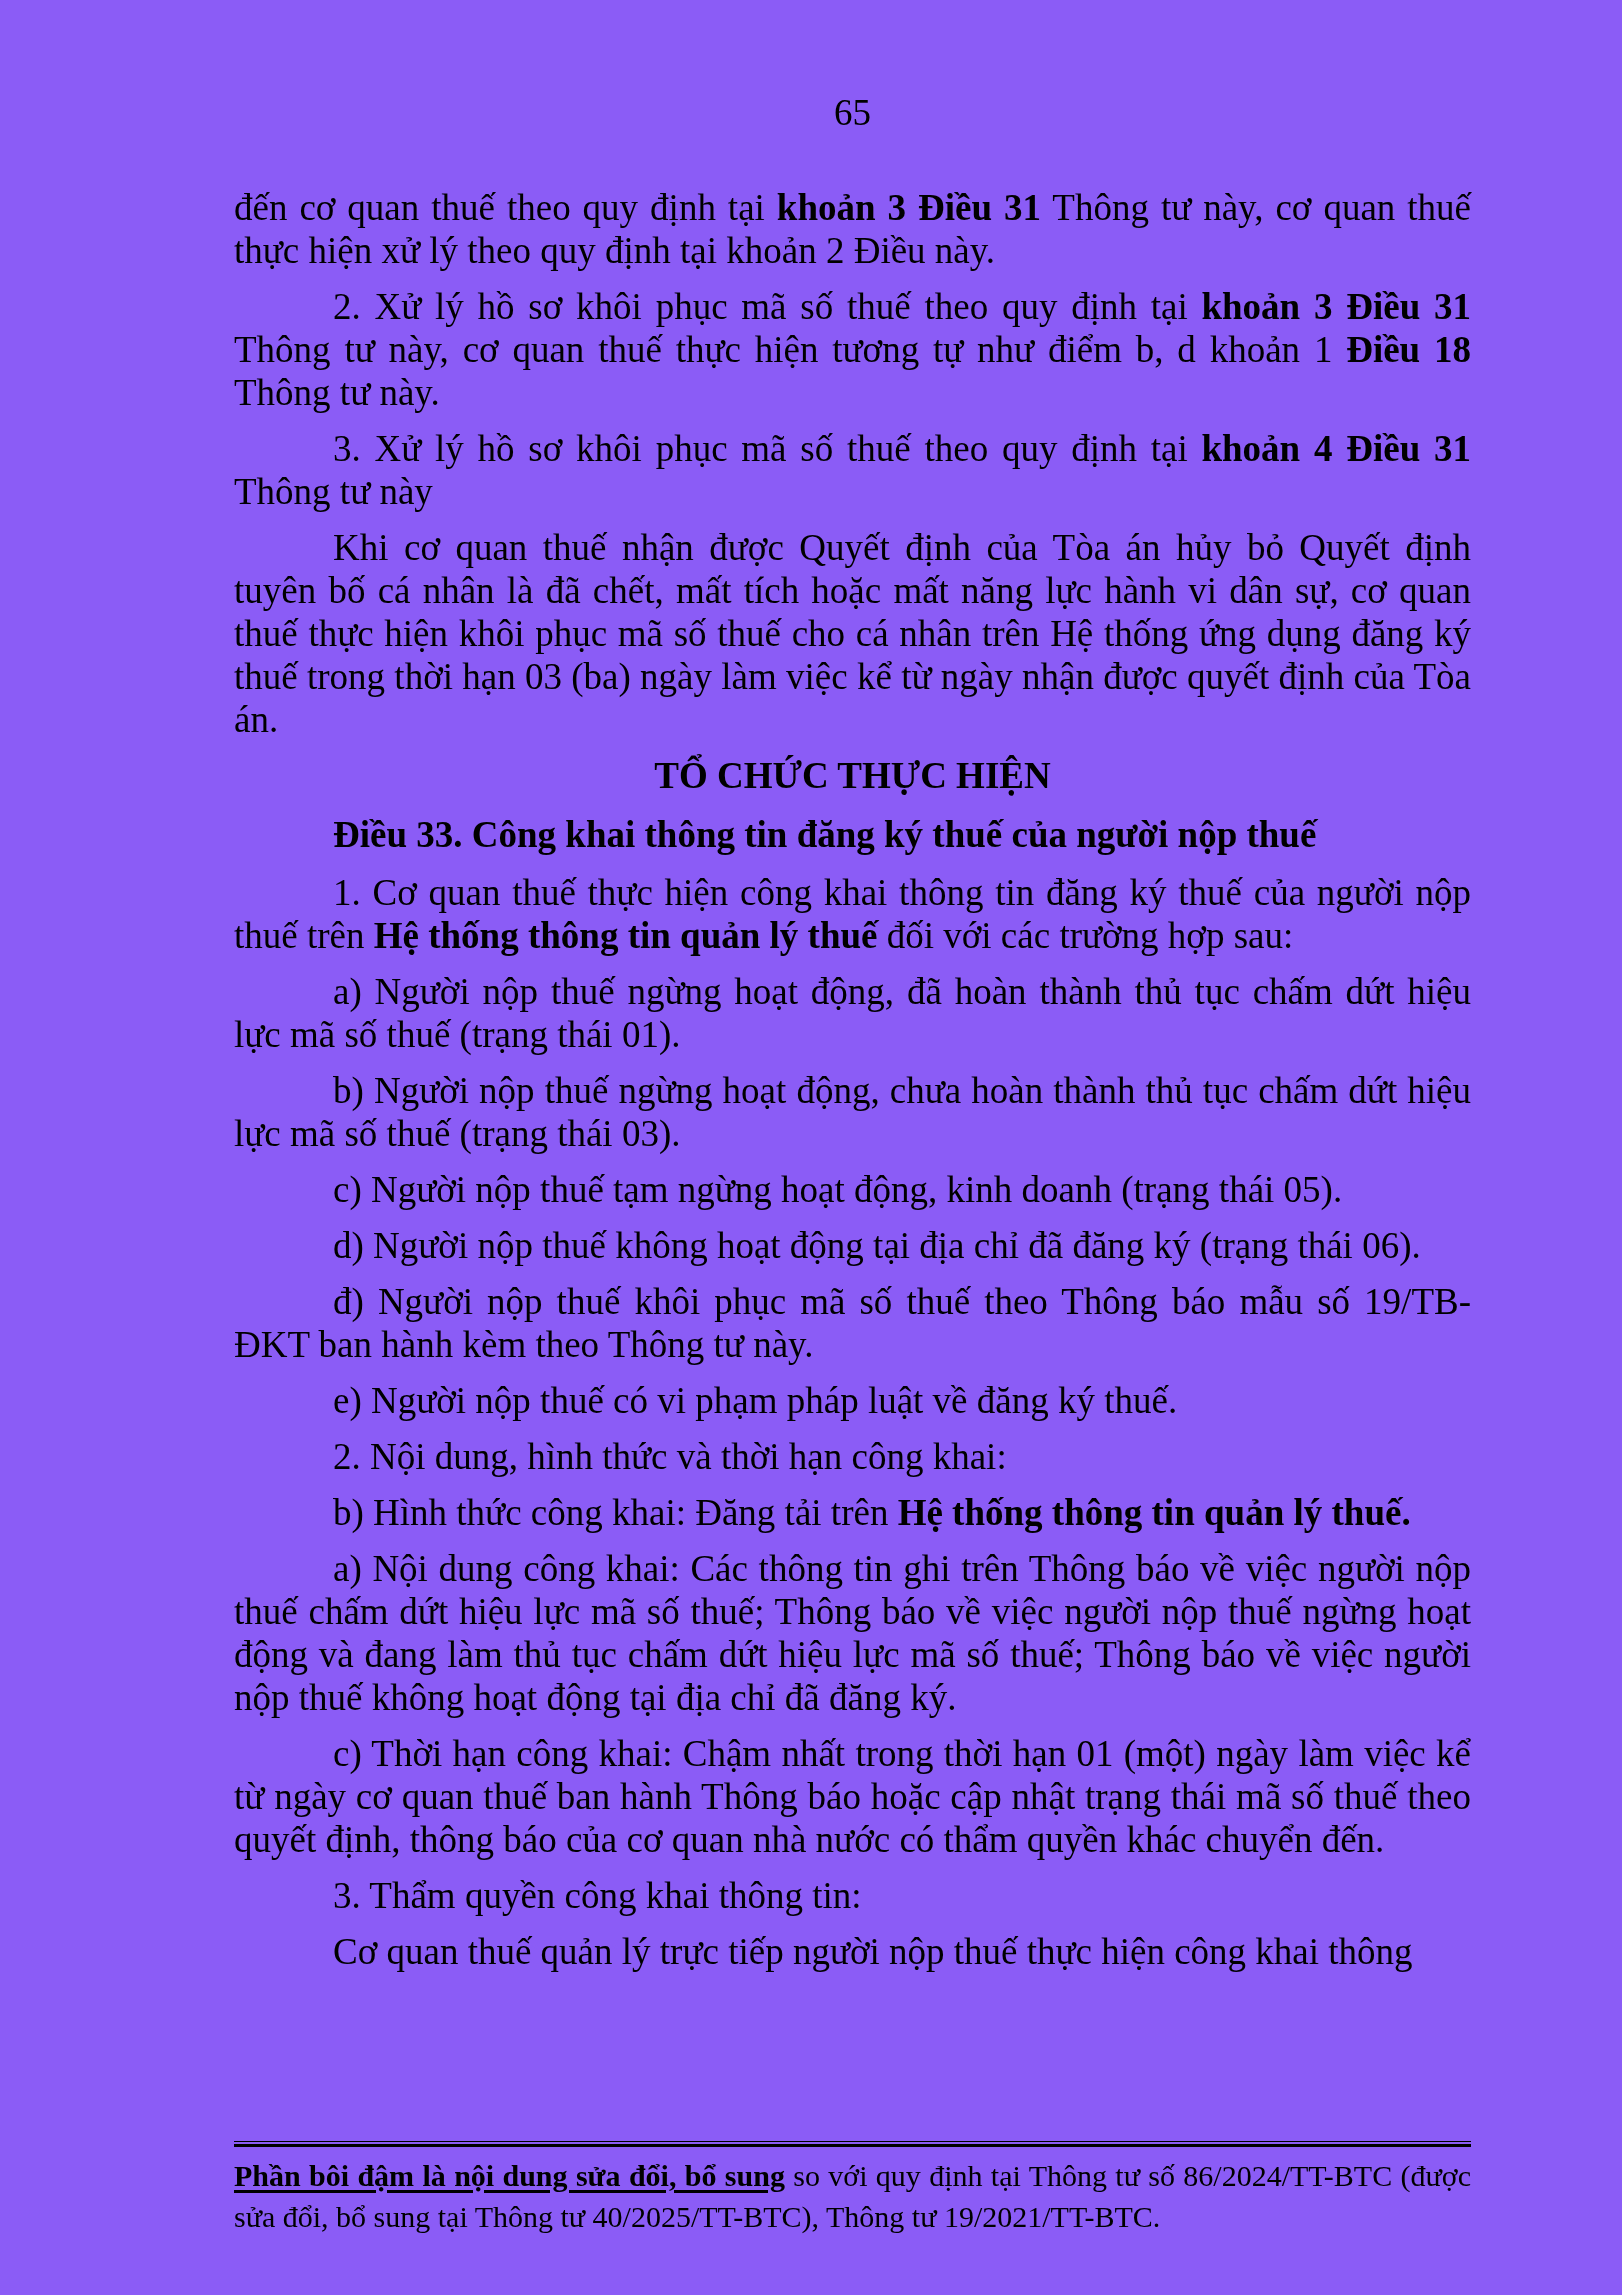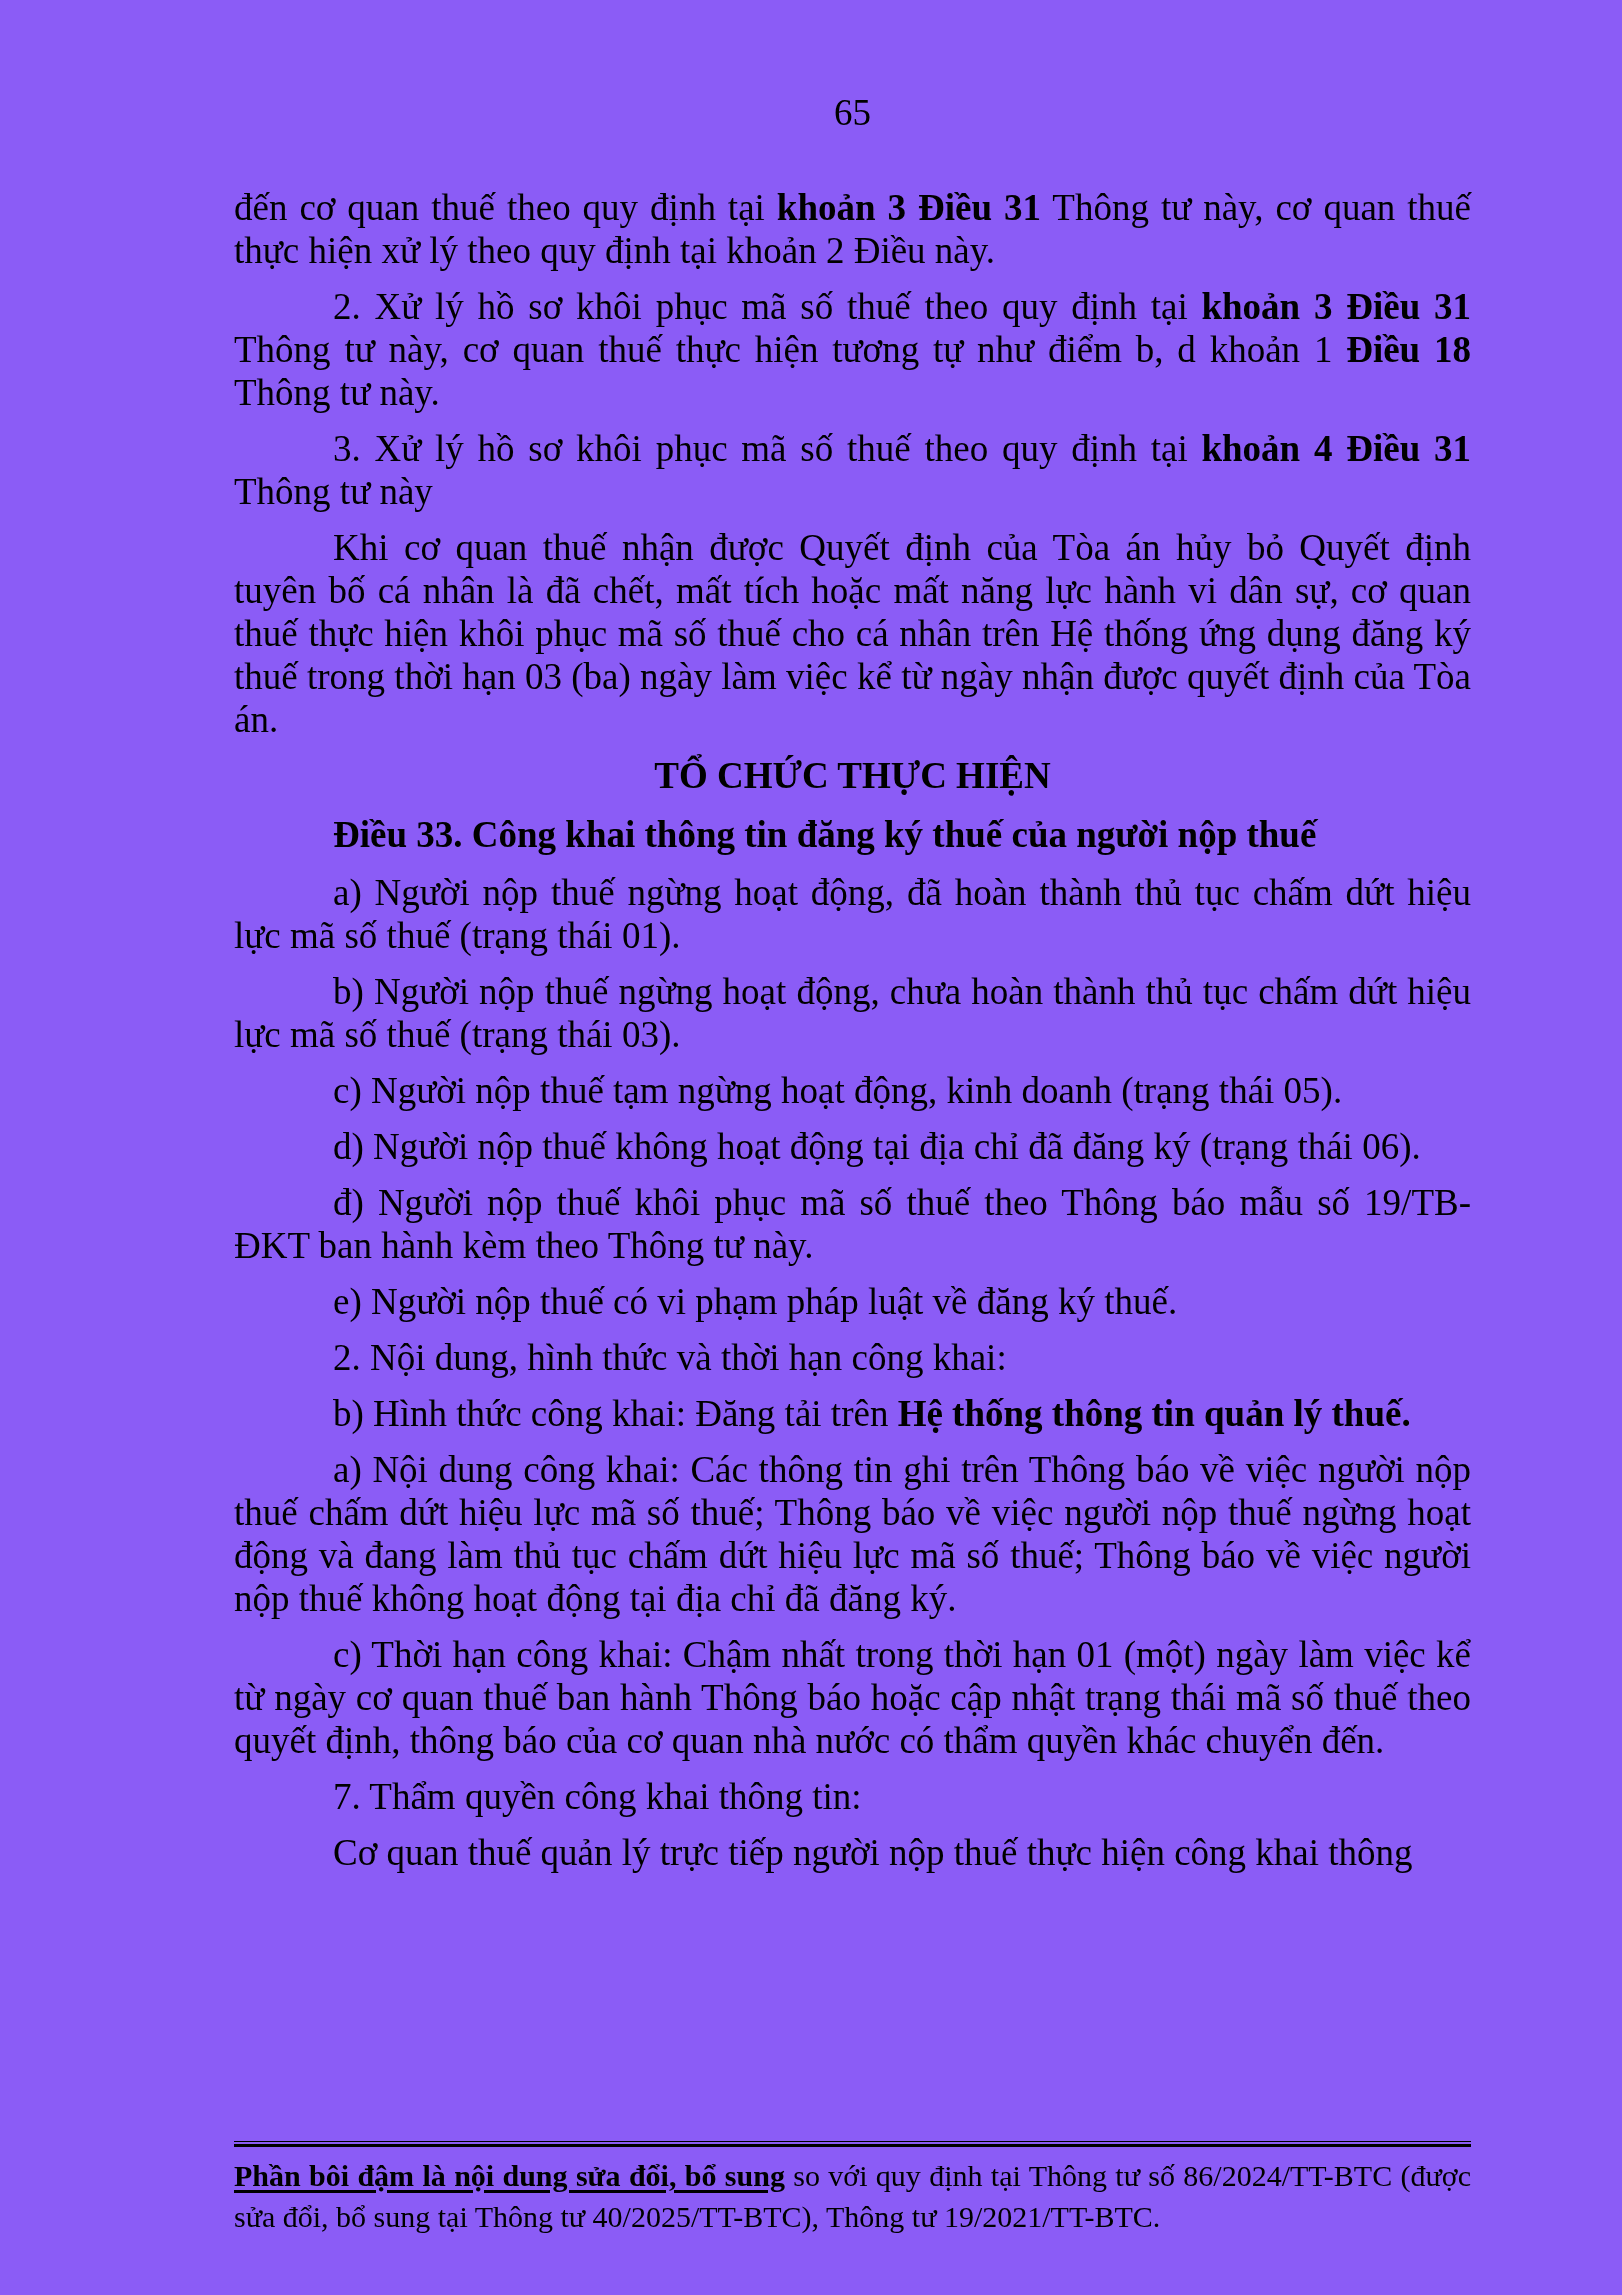--- a/index.html
+++ b/index.html
@@ -72,31 +72,32 @@
 <div class="page">
   <div class="page-number">65</div>
 
   <main>
       <p class="body">đến cơ quan thuế theo quy định tại <strong>khoản 3 Điều 31</strong> Thông tư này, cơ quan thuế thực hiện xử lý theo quy định tại khoản 2 Điều này.</p>
       <p class="body indent">2. Xử lý hồ sơ khôi phục mã số thuế theo quy định tại <strong>khoản 3 Điều 31</strong> Thông tư này, cơ quan thuế thực hiện tương tự như điểm b, d khoản 1 <strong>Điều 18</strong> Thông tư này.</p>
       <p class="body indent">3. Xử lý hồ sơ khôi phục mã số thuế theo quy định tại <strong>khoản 4 Điều 31</strong> Thông tư này</p>
       <p class="body indent">Khi cơ quan thuế nhận được Quyết định của Tòa án hủy bỏ Quyết định tuyên bố cá nhân là đã chết, mất tích hoặc mất năng lực hành vi dân sự, cơ quan thuế thực hiện khôi phục mã số thuế cho cá nhân trên Hệ thống ứng dụng đăng ký thuế trong thời hạn 03 (ba) ngày làm việc kể từ ngày nhận được quyết định của Tòa án.</p>
       <p class="chapter-title"><strong>TỔ CHỨC THỰC HIỆN</strong></p>
       <p class="article-title indent"><strong>Điều 33. Công khai thông tin đăng ký thuế của người nộp thuế</strong></p>
+      <p class="body indent">1. Cơ quan thuế thực hiện công khai thông tin đăng ký thuế của người nộp thuế trên <strong>Hệ thống thông tin quản lý thuế</strong> đối với các trường hợp sau:</p>
       <p class="body indent">a) Người nộp thuế ngừng hoạt động, đã hoàn thành thủ tục chấm dứt hiệu lực mã số thuế (trạng thái 01).</p>
       <p class="body indent">b) Người nộp thuế ngừng hoạt động, chưa hoàn thành thủ tục chấm dứt hiệu lực mã số thuế (trạng thái 03).</p>
       <p class="body indent">c) Người nộp thuế tạm ngừng hoạt động, kinh doanh (trạng thái 05).</p>
       <p class="body indent">d) Người nộp thuế không hoạt động tại địa chỉ đã đăng ký (trạng thái 06).</p>
       <p class="body indent">đ) Người nộp thuế khôi phục mã số thuế theo Thông báo mẫu số 19/TB-ĐKT ban hành kèm theo Thông tư này.</p>
       <p class="body indent">e) Người nộp thuế có vi phạm pháp luật về đăng ký thuế.</p>
       <p class="body indent">2. Nội dung, hình thức và thời hạn công khai:</p>
       <p class="body indent">b) Hình thức công khai: Đăng tải trên <strong>Hệ thống thông tin quản lý thuế.</strong></p>
       <p class="body indent">a) Nội dung công khai: Các thông tin ghi trên Thông báo về việc người nộp thuế chấm dứt hiệu lực mã số thuế; Thông báo về việc người nộp thuế ngừng hoạt động và đang làm thủ tục chấm dứt hiệu lực mã số thuế; Thông báo về việc người nộp thuế không hoạt động tại địa chỉ đã đăng ký.</p>
       <p class="body indent">c) Thời hạn công khai: Chậm nhất trong thời hạn 01 (một) ngày làm việc kể từ ngày cơ quan thuế ban hành Thông báo hoặc cập nhật trạng thái mã số thuế theo quyết định, thông báo của cơ quan nhà nước có thẩm quyền khác chuyển đến.</p>
-      <p class="body indent">7. Thẩm quyền công khai thông tin:</p>
+      <p class="body indent">3. Thẩm quyền công khai thông tin:</p>
       <p class="body indent">Cơ quan thuế quản lý trực tiếp người nộp thuế thực hiện công khai thông</p>
     </main>
 
   <div class="footer-block">
     <div class="footnote-separator"></div>
     <p class="footnote-text"><strong class="u">Phần bôi đậm là nội dung sửa đổi, bổ sung</strong> so với quy định tại Thông tư số 86/2024/TT-BTC (được sửa đổi, bổ sung tại Thông tư 40/2025/TT-BTC), Thông tư 19/2021/TT-BTC.</p>
   </div>
 </div>
 
 

